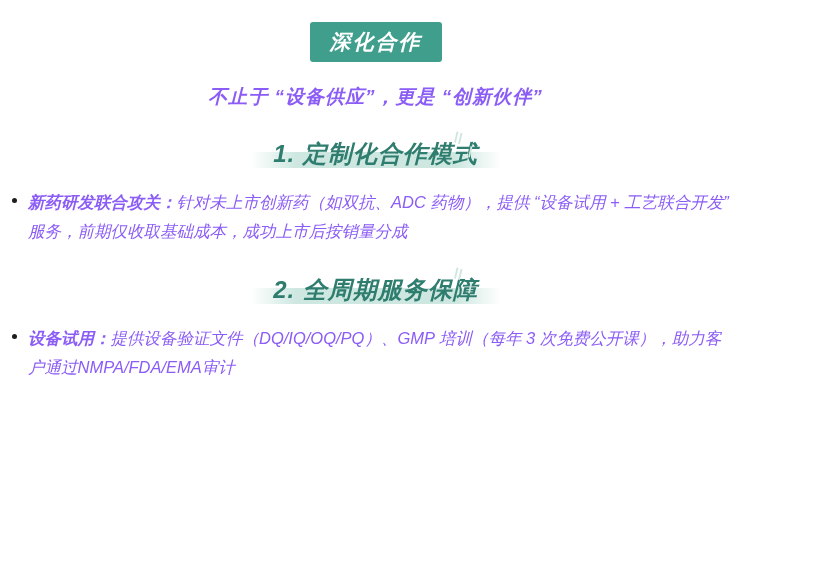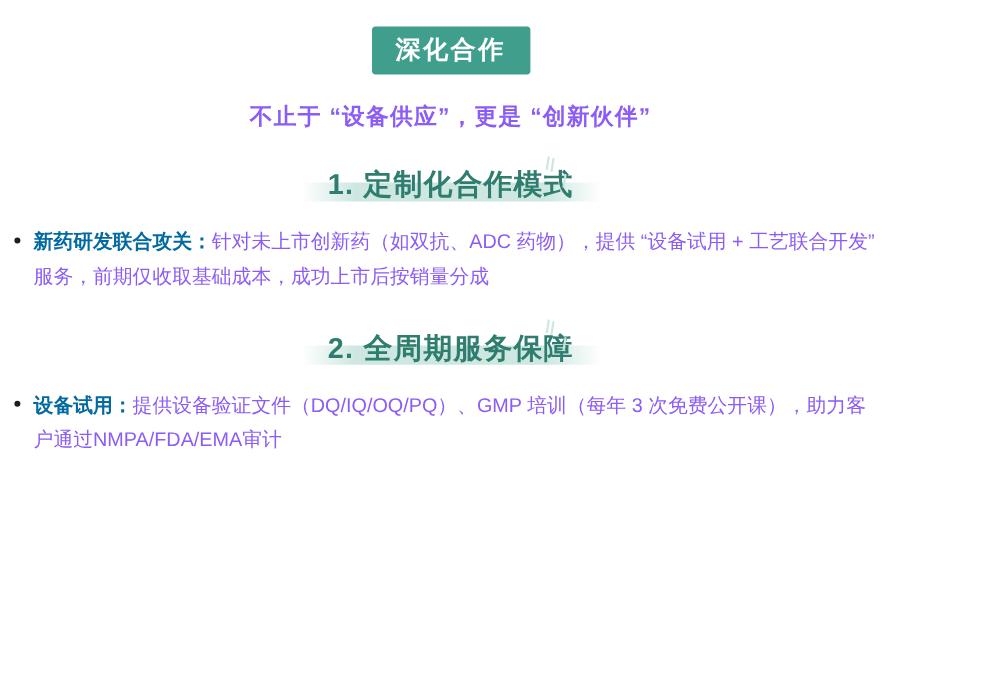--- a/index.html
+++ b/index.html
@@ -13,20 +13,21 @@
     font-family: "Liberation Sans", sans-serif;
     color: #1a1a1a;
     overflow: hidden;
   }
   .page {
     position: relative;
     width: 751px;
     height: 561px;
     box-sizing: border-box;
     padding: 0;
+    font-style: italic;
   }
 
   
   .badge-wrap {
     text-align: center;
     padding-top: 22px;
   }
   .badge {
     display: inline-block;
     background: #3f9e8c;
@@ -104,21 +105,21 @@
     position: absolute;
     left: 2px;
     top: 10px;
     width: 5px;
     height: 5px;
     border-radius: 50%;
     background: #1d1d1d;
   }
   .bullet .lead {
     font-weight: bold;
-    color: #0369a1;
+    color: #8b5cf6;
   }
   .bullet .body {
     color: #8b5cf6;
   }
 </style>
 </head>
 <body>
 
 <div class="page">
 

